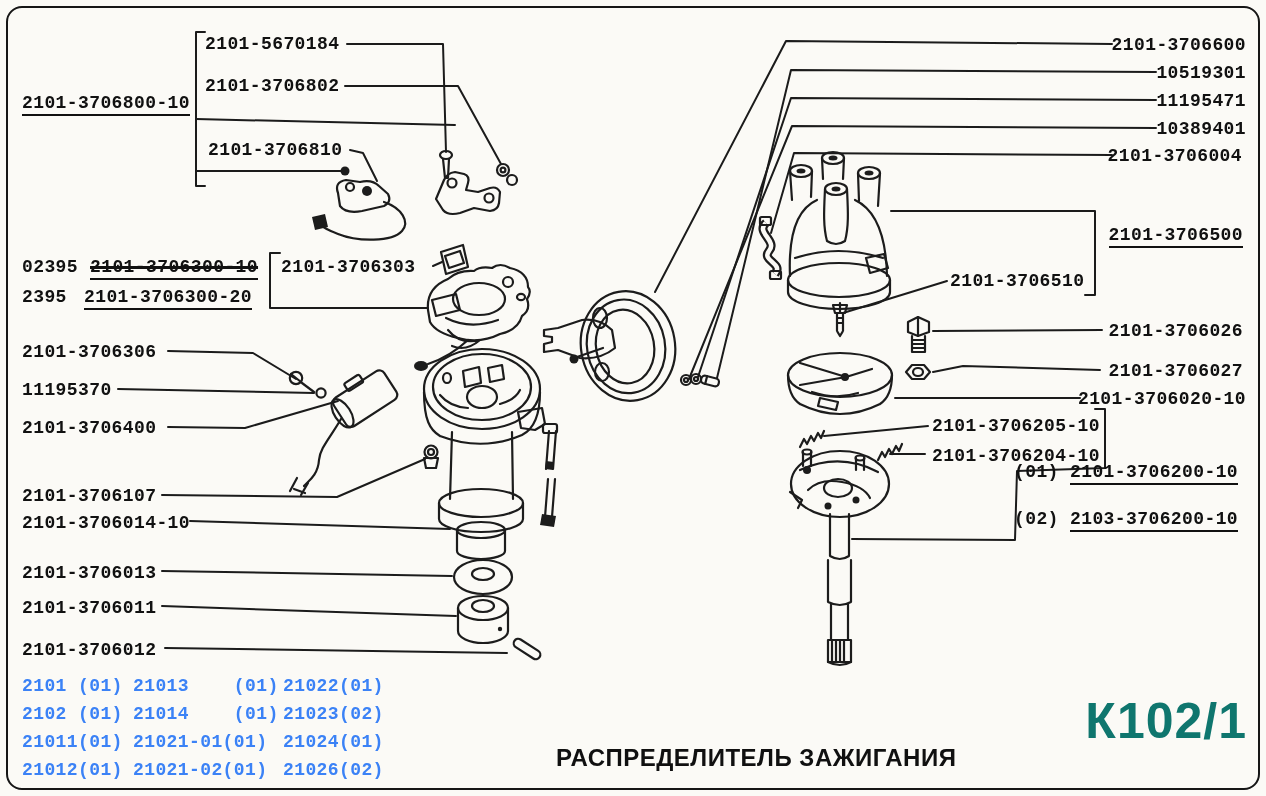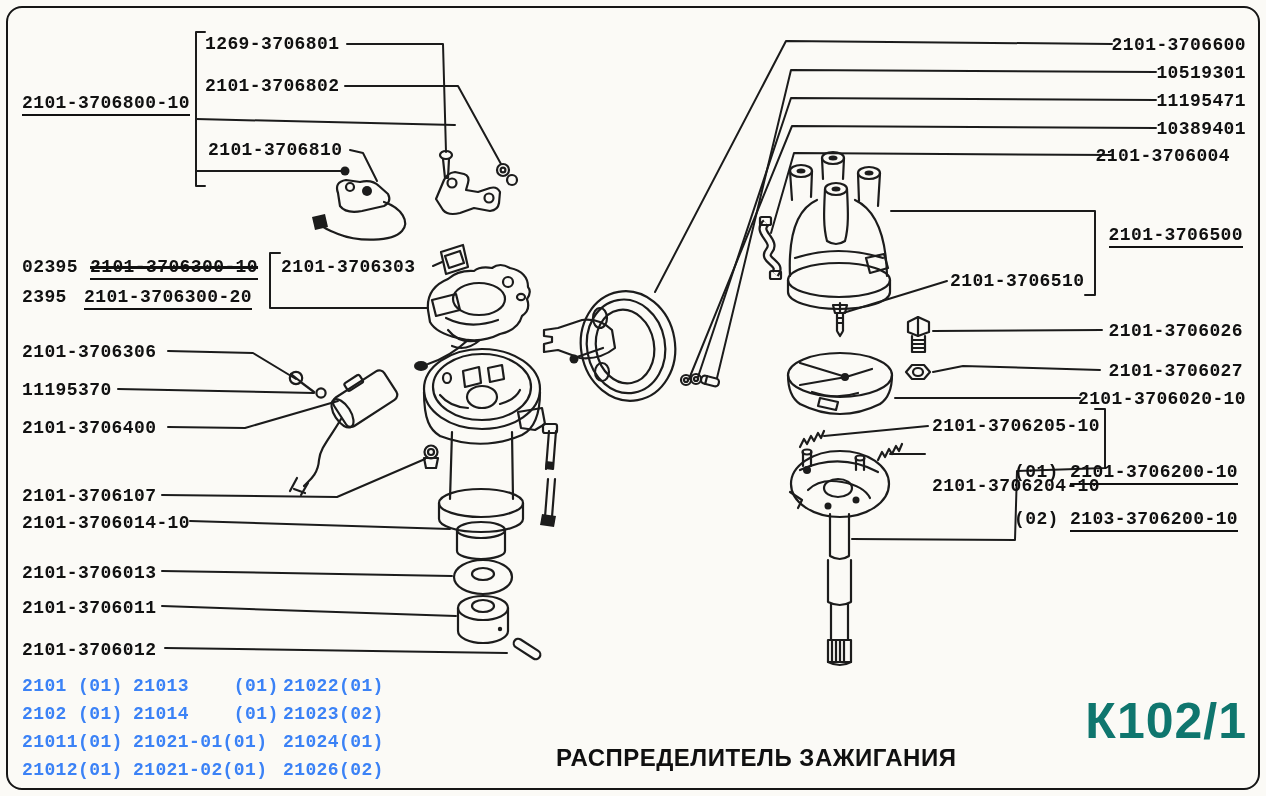--- a/index.html
+++ b/index.html
@@ -277,49 +277,49 @@
         <path class="part" d="M458,608 L458,631 M508,608 L508,631 M458,631 A25,12 0 0 0 508,631"></path>
         <circle class="fill" cx="500" cy="629" r="2.2"></circle>
       </g>
       <g transform="rotate(33 527 649)">
         <rect class="part" x="512" y="644.5" width="30" height="9" rx="4.5"></rect>
       </g>
     </g>
   </svg>
 
   <div id="labels-layer">
-      <div class="lbl" style="top: 33px; left: 205px;"><span>1269-3706801</span></div>
+      <div class="lbl" style="top: 33px; left: 205px;"><span>2101-5670184</span></div>
       <div class="lbl" style="top: 75px; left: 205px;"><span>2101-3706802</span></div>
       <div class="lbl" style="top: 92px; left: 22px;"><span class="u">2101-3706800-10</span></div>
       <div class="lbl" style="top: 139px; left: 208px;"><span>2101-3706810</span></div>
       <div class="lbl" style="top: 256px; left: 22px;"><span>02395</span></div>
       <div class="lbl" style="top: 256px; left: 90px;"><span class="u s">2101-3706300-10</span></div>
       <div class="lbl" style="top: 286px; left: 22px;"><span>2395</span></div>
       <div class="lbl" style="top: 286px; left: 76px; margin-left: 8px;"><span class="u">2101-3706300-20</span></div>
       <div class="lbl" style="top: 256px; left: 281px;"><span>2101-3706303</span></div>
       <div class="lbl" style="top: 341px; left: 22px;"><span>2101-3706306</span></div>
       <div class="lbl" style="top: 379px; left: 22px;"><span>11195370</span></div>
       <div class="lbl" style="top: 417px; left: 22px;"><span>2101-3706400</span></div>
       <div class="lbl" style="top: 485px; left: 22px;"><span>2101-3706107</span></div>
       <div class="lbl" style="top: 512px; left: 22px;"><span>2101-3706014-10</span></div>
       <div class="lbl" style="top: 562px; left: 22px;"><span>2101-3706013</span></div>
       <div class="lbl" style="top: 597px; left: 22px;"><span>2101-3706011</span></div>
       <div class="lbl" style="top: 639px; left: 22px;"><span>2101-3706012</span></div>
       <div class="lbl" style="top: 34px; right: 20px;"><span>2101-3706600</span></div>
       <div class="lbl" style="top: 62px; right: 20px;"><span>10519301</span></div>
       <div class="lbl" style="top: 90px; right: 20px;"><span>11195471</span></div>
       <div class="lbl" style="top: 118px; right: 20px;"><span>10389401</span></div>
-      <div class="lbl" style="top: 145px; right: 36px; text-align: center;"><span>2101-3706004</span></div>
+      <div class="lbl" style="top: 145px; right: 24px; text-align: center;"><span>2101-3706004</span></div>
       <div class="lbl" style="top: 224px; right: 23px;"><span class="u">2101-3706500</span></div>
       <div class="lbl" style="top: 270px; left: 950px;"><span>2101-3706510</span></div>
       <div class="lbl" style="top: 320px; right: 23px;"><span>2101-3706026</span></div>
       <div class="lbl" style="top: 360px; right: 23px;"><span>2101-3706027</span></div>
       <div class="lbl" style="top: 388px; right: 20px;"><span>2101-3706020-10</span></div>
       <div class="lbl" style="top: 415px; right: 166px;"><span>2101-3706205-10</span></div>
-      <div class="lbl" style="top: 445px; right: 166px; margin-top: 30px;"><span>2101-3706204-10</span></div>
+      <div class="lbl" style="top: 445px; right: 166px;"><span>2101-3706204-10</span></div>
       <div class="lbl" style="top: 461px; left: 1014px;"><span>(01) </span><span class="u">2101-3706200-10</span></div>
       <div class="lbl" style="top: 508px; left: 1014px;"><span>(02) </span><span class="u">2103-3706200-10</span></div>
     </div>
   <div id="table-layer">
       <div class="tcell" style="left: 22px; top: 676px;">2101 (01)</div>
       <div class="tcell" style="left: 133px; top: 676px;">21013    (01)</div>
       <div class="tcell" style="left: 283px; top: 676px;">21022(01)</div>
       <div class="tcell" style="left: 22px; top: 704px;">2102 (01)</div>
       <div class="tcell" style="left: 133px; top: 704px;">21014    (01)</div>
       <div class="tcell" style="left: 283px; top: 704px;">21023(02)</div>

